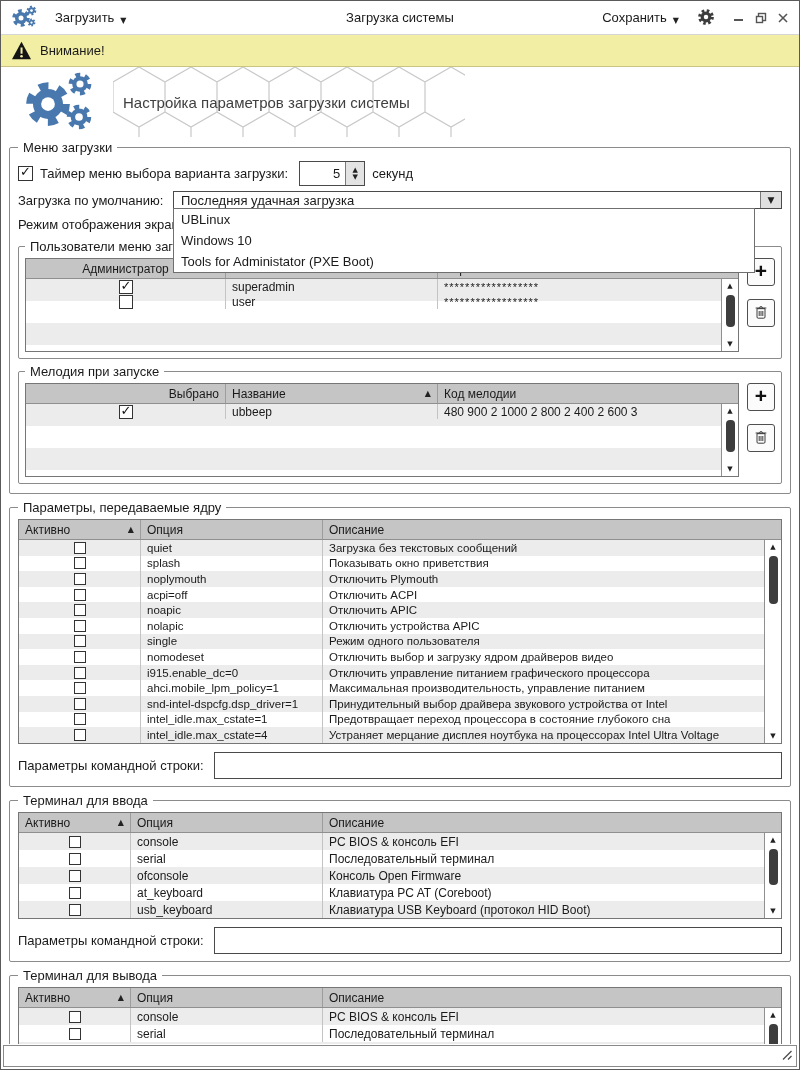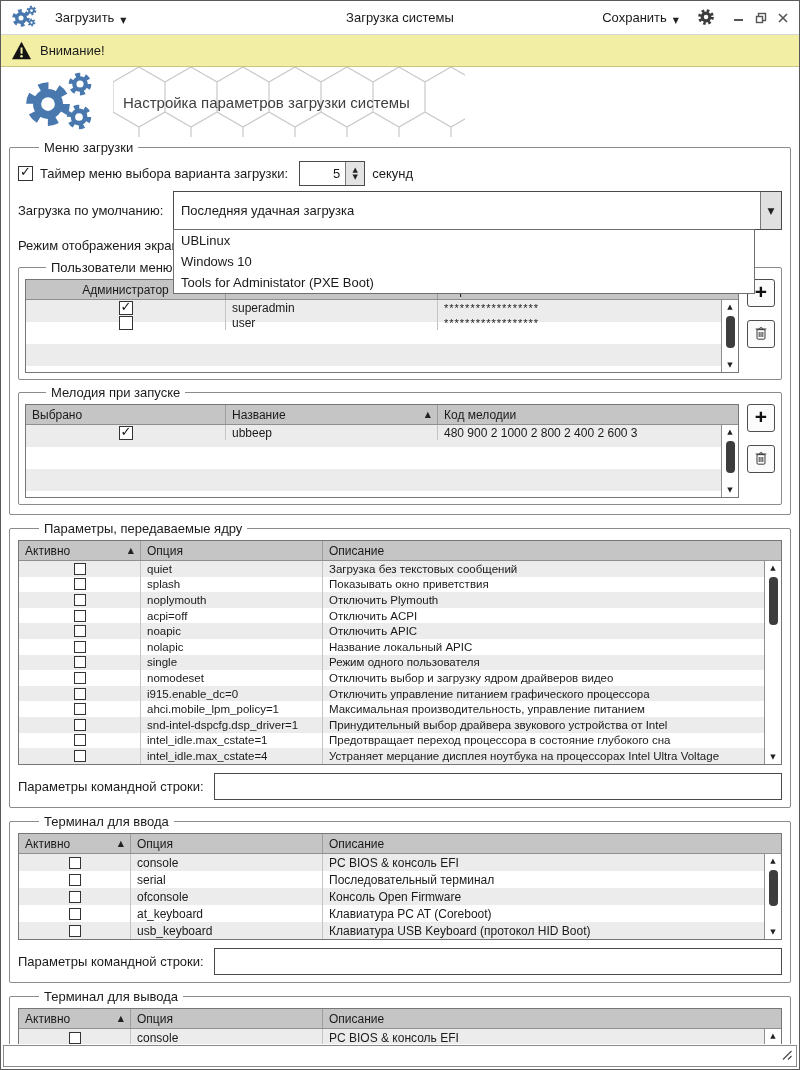--- a/index.html
+++ b/index.html
@@ -28,38 +28,38 @@
   .banner{flex:0 0 70px;position:relative;background:#fff;}
   .banner-logo{position:absolute;left:14px;top:2px;width:100px;height:66px;}
   .banner-logo svg{position:absolute;}
   .hexwrap{position:absolute;left:112px;top:0;width:352px;height:70px;overflow:hidden;}
   .banner-title{position:absolute;left:122px;top:0;height:70px;display:flex;align-items:center;
     font-size:15px;color:#404040;}
   
   .content{flex:1;padding:3px 8px 2px;display:flex;flex-direction:column;overflow:hidden;}
   fieldset{border:1px solid #8b8b8b;border-radius:2px;margin:0 0 6px;padding:1px 8px 7px;min-width:0;}
   fieldset.inner{margin:5px 0 2px;padding:1px 6px 6px;}
-  legend{padding:0 5px;margin-left:21px;font-size:13px;white-space:nowrap;}
+  legend{padding:0 5px;margin-left:0;font-size:13px;white-space:nowrap;}
   .formrow{display:flex;align-items:center;gap:7px;margin:5px 0;position:relative;}
   .lbl{white-space:nowrap;}
   
   .cb{width:14px;height:14px;border:1px solid #333;background:#fff;display:inline-flex;
     align-items:center;justify-content:center;flex:0 0 14px;position:relative;}
   .cb.big{width:15px;height:15px;flex:0 0 15px;}
   .cb.checked::after,.cb[data-checked="true"]::after{
     content:"✓";font-family:"DejaVu Sans",sans-serif;font-size:13px;font-weight:bold;color:#111;
     position:absolute;top:-3px;left:1px;}
   
   .spin{display:flex;width:66px;height:25px;border:1px solid #4a4a4a;background:#fff;}
   .spin .val{flex:1;display:flex;align-items:center;justify-content:flex-end;padding:0 5px;}
   .spin .btns{width:19px;border-left:1px solid #7a7a7a;background:#e3e3e3;display:flex;
     flex-direction:column;align-items:center;justify-content:center;line-height:7px;
     font-size:7px;color:#222;font-family:"DejaVu Sans",sans-serif;}
   
-  .combo{flex:1;height:39px;border:1px solid #4a4a4a;background:#fff;display:flex;
+  .combo{flex:1;height:18px;border:1px solid #4a4a4a;background:#fff;display:flex;
     align-items:center;position:relative;min-width:0;}
   .combo .ctext{flex:1;padding:0 7px;white-space:nowrap;overflow:hidden;}
   .combo .cbtn{width:21px;height:100%;background:#e0e0e0;border-left:1px solid #7a7a7a;
     display:flex;align-items:center;justify-content:center;font-size:9px;color:#222;
     font-family:"DejaVu Sans",sans-serif;}
   .popup{position:absolute;top:100%;left:-1px;right:26px;background:#fff;
     border:1px solid #6f6f6f;z-index:40;}
   .popup .opt{padding:3px 7px;white-space:nowrap;}
   .clip-label{max-width:158px;overflow:hidden;white-space:nowrap;display:inline-block;}
   
@@ -322,21 +322,21 @@
               </div>
           </div>
         </div>
       </fieldset>
 
       <fieldset class="inner">
         <legend>Мелодия при запуске</legend>
         <div class="tblwrap">
           <div class="tbl">
             <div class="thead">
-              <div class="th uc1" style="justify-content:flex-start;">
+              <div class="th uc1" style="justify-content:flex-end;">
                 <span>Выбрано</span>
                 </div>
               <div class="th uc2">
                 <span>Название</span>
                 <span class="sort">▲</span>
                 </div>
               <div class="th uc3">
                 <span>Код мелодии</span>
                 </div>
             </div>
@@ -435,21 +435,21 @@
                 </div>
                 <div class="td kc2">noapic</div>
                 <div class="td kc3">Отключить APIC</div>
               </div>
 
               <div class="trow">
                 <div class="td kc1 center">
                   <span class="cb"></span>
                 </div>
                 <div class="td kc2">nolapic</div>
-                <div class="td kc3">Название локальный APIC</div>
+                <div class="td kc3">Отключить устройства APIC</div>
               </div>
 
               <div class="trow">
                 <div class="td kc1 center">
                   <span class="cb"></span>
                 </div>
                 <div class="td kc2">single</div>
                 <div class="td kc3">Режим одного пользователя</div>
               </div>
 

